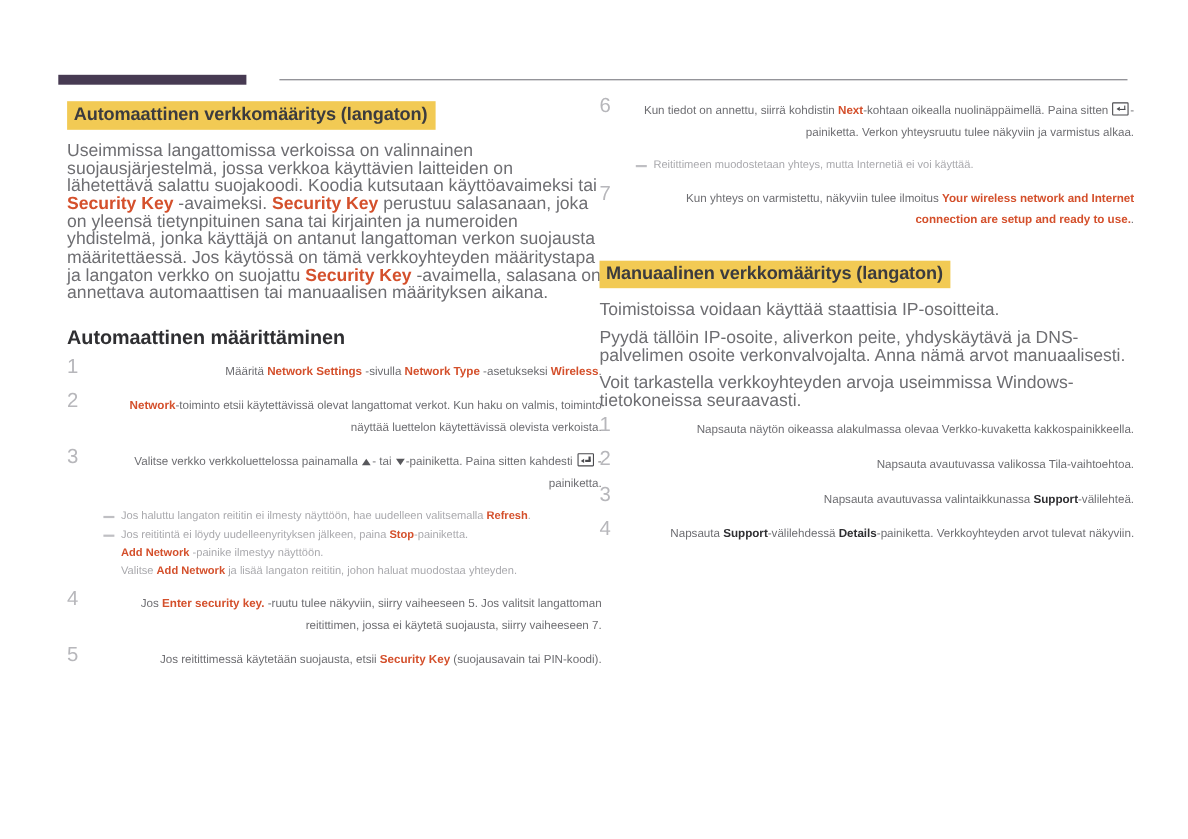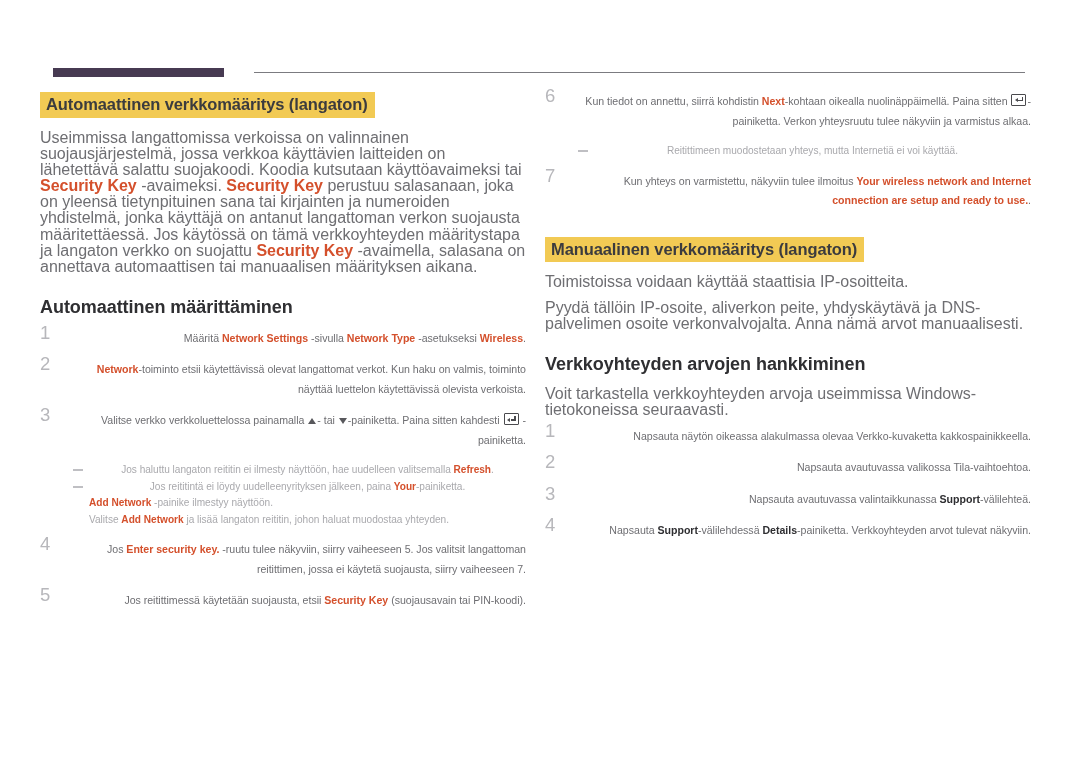--- a/index.html
+++ b/index.html
@@ -45,21 +45,21 @@
     position: absolute;
     top: 0; left: 0;
     width: 1080px;
     height: 763px;
   }
   .col {
     position: absolute;
     top: 92px;
     width: 486px;
   }
-  .col-left  { left: 40px; }
+  .col-left  { left: 61px; }
   .col-right { left: 545px; }
 
   
   .sec-title {
     display: inline-block;
     font-size: 16.5px;
     font-weight: bold;
     color: #3b3b3e;
     background: #f2ca54;
     padding: 3px 7px 4px 6px;
@@ -114,21 +114,20 @@
   .notes {
     margin: 4px 0 12px 33px;
   }
   .note {
     position: relative;
     padding-left: 16px;
     font-size: 10.1px;
     line-height: 16.5px;
     color: #a9a9ad;
     letter-spacing: -0.02px;
-    text-align: center;
   }
   .note::before {
     content: "";
     position: absolute;
     left: 0;
     top: 7px;
     width: 10px;
     height: 2px;
     background: #bfbfc3;
   }
@@ -226,21 +225,21 @@
         <div class="step">
           <div class="step-num">2</div>
           <div class="step-txt"><span class="acc">Network</span><span>-toiminto etsii käytettävissä olevat langattomat verkot. Kun haku on valmis, toiminto näyttää luettelon käytettävissä olevista verkoista.</span></div>
         </div>
         <div class="step">
           <div class="step-num">3</div>
           <div class="step-txt"><span>Valitse verkko verkkoluettelossa painamalla </span><span class="tri-up"></span><span>- tai </span><span class="tri-dn"></span><span>-painiketta. Paina sitten kahdesti </span><span class="enter-icon"><span class="arrow-head"></span></span><span> -painiketta.</span></div>
         </div>
         <div class="notes">
           <div class="note"><span>Jos haluttu langaton reititin ei ilmesty näyttöön, hae uudelleen valitsemalla </span><span class="acc">Refresh</span><span>.</span></div>
-          <div class="note"><span>Jos reititintä ei löydy uudelleenyrityksen jälkeen, paina </span><span class="acc">Your</span><span>-painiketta.</span></div>
+          <div class="note"><span>Jos reititintä ei löydy uudelleenyrityksen jälkeen, paina </span><span class="acc">Stop</span><span>-painiketta.</span></div>
           <div class="note-sub"><span class="acc">Add Network</span><span> -painike ilmestyy näyttöön.</span></div>
           <div class="note-sub"><span>Valitse </span><span class="acc">Add Network</span><span> ja lisää langaton reititin, johon haluat muodostaa yhteyden.</span></div>
         </div>
         <div class="step">
           <div class="step-num">4</div>
           <div class="step-txt"><span>Jos </span><span class="acc">Enter security key.</span><span> -ruutu tulee näkyviin, siirry vaiheeseen 5. Jos valitsit langattoman reitittimen, jossa ei käytetä suojausta, siirry vaiheeseen 7.</span></div>
         </div>
         <div class="step">
           <div class="step-num">5</div>
           <div class="step-txt"><span>Jos reitittimessä käytetään suojausta, etsii </span><span class="acc">Security Key</span><span> (suojausavain tai PIN-koodi).</span></div>
@@ -262,21 +261,20 @@
           <div class="step-num">7</div>
           <div class="step-txt"><span>Kun yhteys on varmistettu, näkyviin tulee ilmoitus </span><span class="acc">Your wireless network and Internet connection are setup and ready to use.</span><span>.</span></div>
         </div>
       </div>
 
     <div class="sec-title" style="margin-top:14px;">Manuaalinen verkkomääritys (langaton)</div>
 
     <p class="para">Toimistoissa voidaan käyttää staattisia IP-osoitteita.</p>
     <p class="para">Pyydä tällöin IP-osoite, aliverkon peite, yhdyskäytävä ja DNS-palvelimen osoite verkonvalvojalta. Anna nämä arvot manuaalisesti.</p>
 
-    <div class="sub-title">Verkkoyhteyden arvojen hankkiminen</div>
 
     <p class="para">Voit tarkastella verkkoyhteyden arvoja useimmissa Windows-tietokoneissa seuraavasti.</p>
 
     <div id="right-steps-bottom">
         <div class="step">
           <div class="step-num">1</div>
           <div class="step-txt"><span>Napsauta näytön oikeassa alakulmassa olevaa Verkko-kuvaketta kakkospainikkeella.</span></div>
         </div>
         <div class="step">
           <div class="step-num">2</div>

